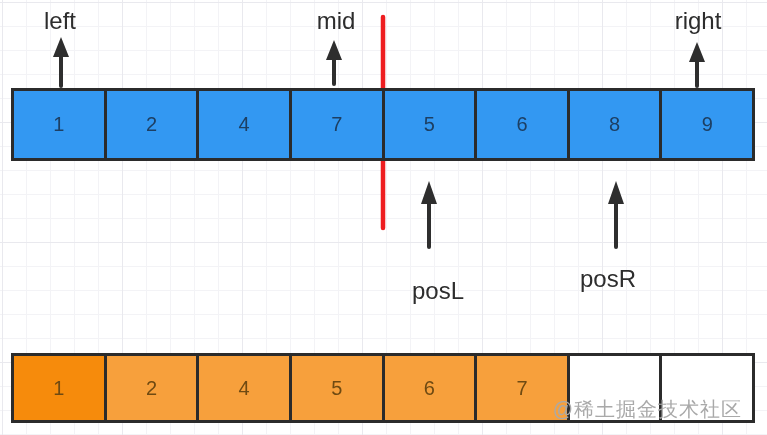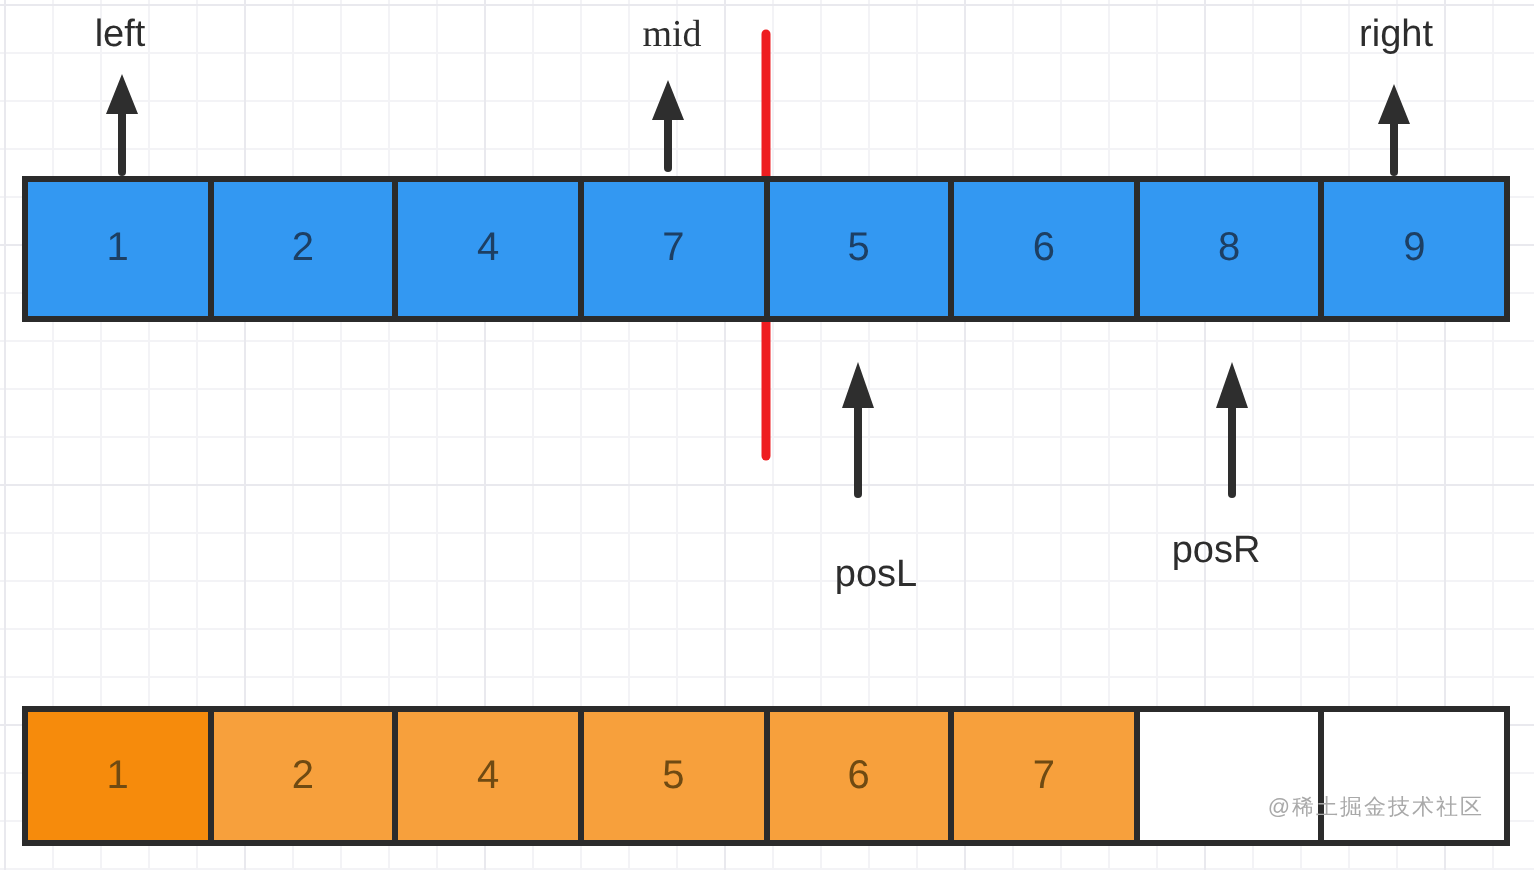--- a/index.html
+++ b/index.html
@@ -23,21 +23,21 @@
     left: 0; top: 0;
     width: 767px; height: 435px;
     pointer-events: none;
   }
   .overlay line.arrow-shaft { stroke: var(--arrow); stroke-width: 4; stroke-linecap: round; }
   .overlay polygon.arrow-head { fill: var(--arrow); }
   .overlay line.divider { stroke: var(--divider); stroke-width: 4.5; stroke-linecap: round; }
   .pointer-label {
     position: absolute;
     transform: translateX(-50%);
-    font-size: 19px;
+    font-size: 24px;
     color: var(--label_text);
     white-space: nowrap;
     line-height: 1.1;
   }
   .array {
     position: absolute;
     left: 11px;
     width: 744px;
     display: flex;
     box-sizing: border-box;
@@ -53,21 +53,21 @@
     font-size: 20px;
     box-sizing: border-box;
   }
   .cell + .cell { border-left: 3px solid var(--border); }
   .array-top .cell { background: var(--blue_cell); color: var(--blue_text); }
   .array-bottom .cell { color: var(--orange_text); }
   .watermark {
     position: absolute;
     top: 396px;
     right: 25px;
-    font-size: 11px;
+    font-size: 20px;
     color: var(--watermark_text);
     letter-spacing: 1px;
     white-space: nowrap;
   }
 </style>
 </head>
 <body>
 
 <div class="canvas">
 
@@ -89,21 +89,21 @@
       <polygon class="arrow-head" points="429,181 421,204 437,204"></polygon>
     </g>
     <g>
       <line class="arrow-shaft" x1="616" y1="247" x2="616" y2="200"></line>
       <polygon class="arrow-head" points="616,181 608,204 624,204"></polygon>
     </g>
     <line class="divider" x1="383" y1="17" x2="383" y2="228"></line>
   </svg>
 
   <div class="pointer-label" style="left:60px; top:8px;">left</div>
-  <div class="pointer-label" style="left:336px; top:8px;font-family:Liberation Serif, serif;">mid</div>
+  <div class="pointer-label" style="left:336px; top:8px;">mid</div>
   <div class="pointer-label" style="left:698px; top:8px;">right</div>
   <div class="pointer-label" style="left:438px; top:266px;margin-top:12px;">posL</div>
   <div class="pointer-label" style="left:608px; top:266px;">posR</div>
 
   <div class="array array-top">
     <div class="cell">1</div>
     <div class="cell">2</div>
     <div class="cell">4</div>
     <div class="cell">7</div>
     <div class="cell">5</div>

